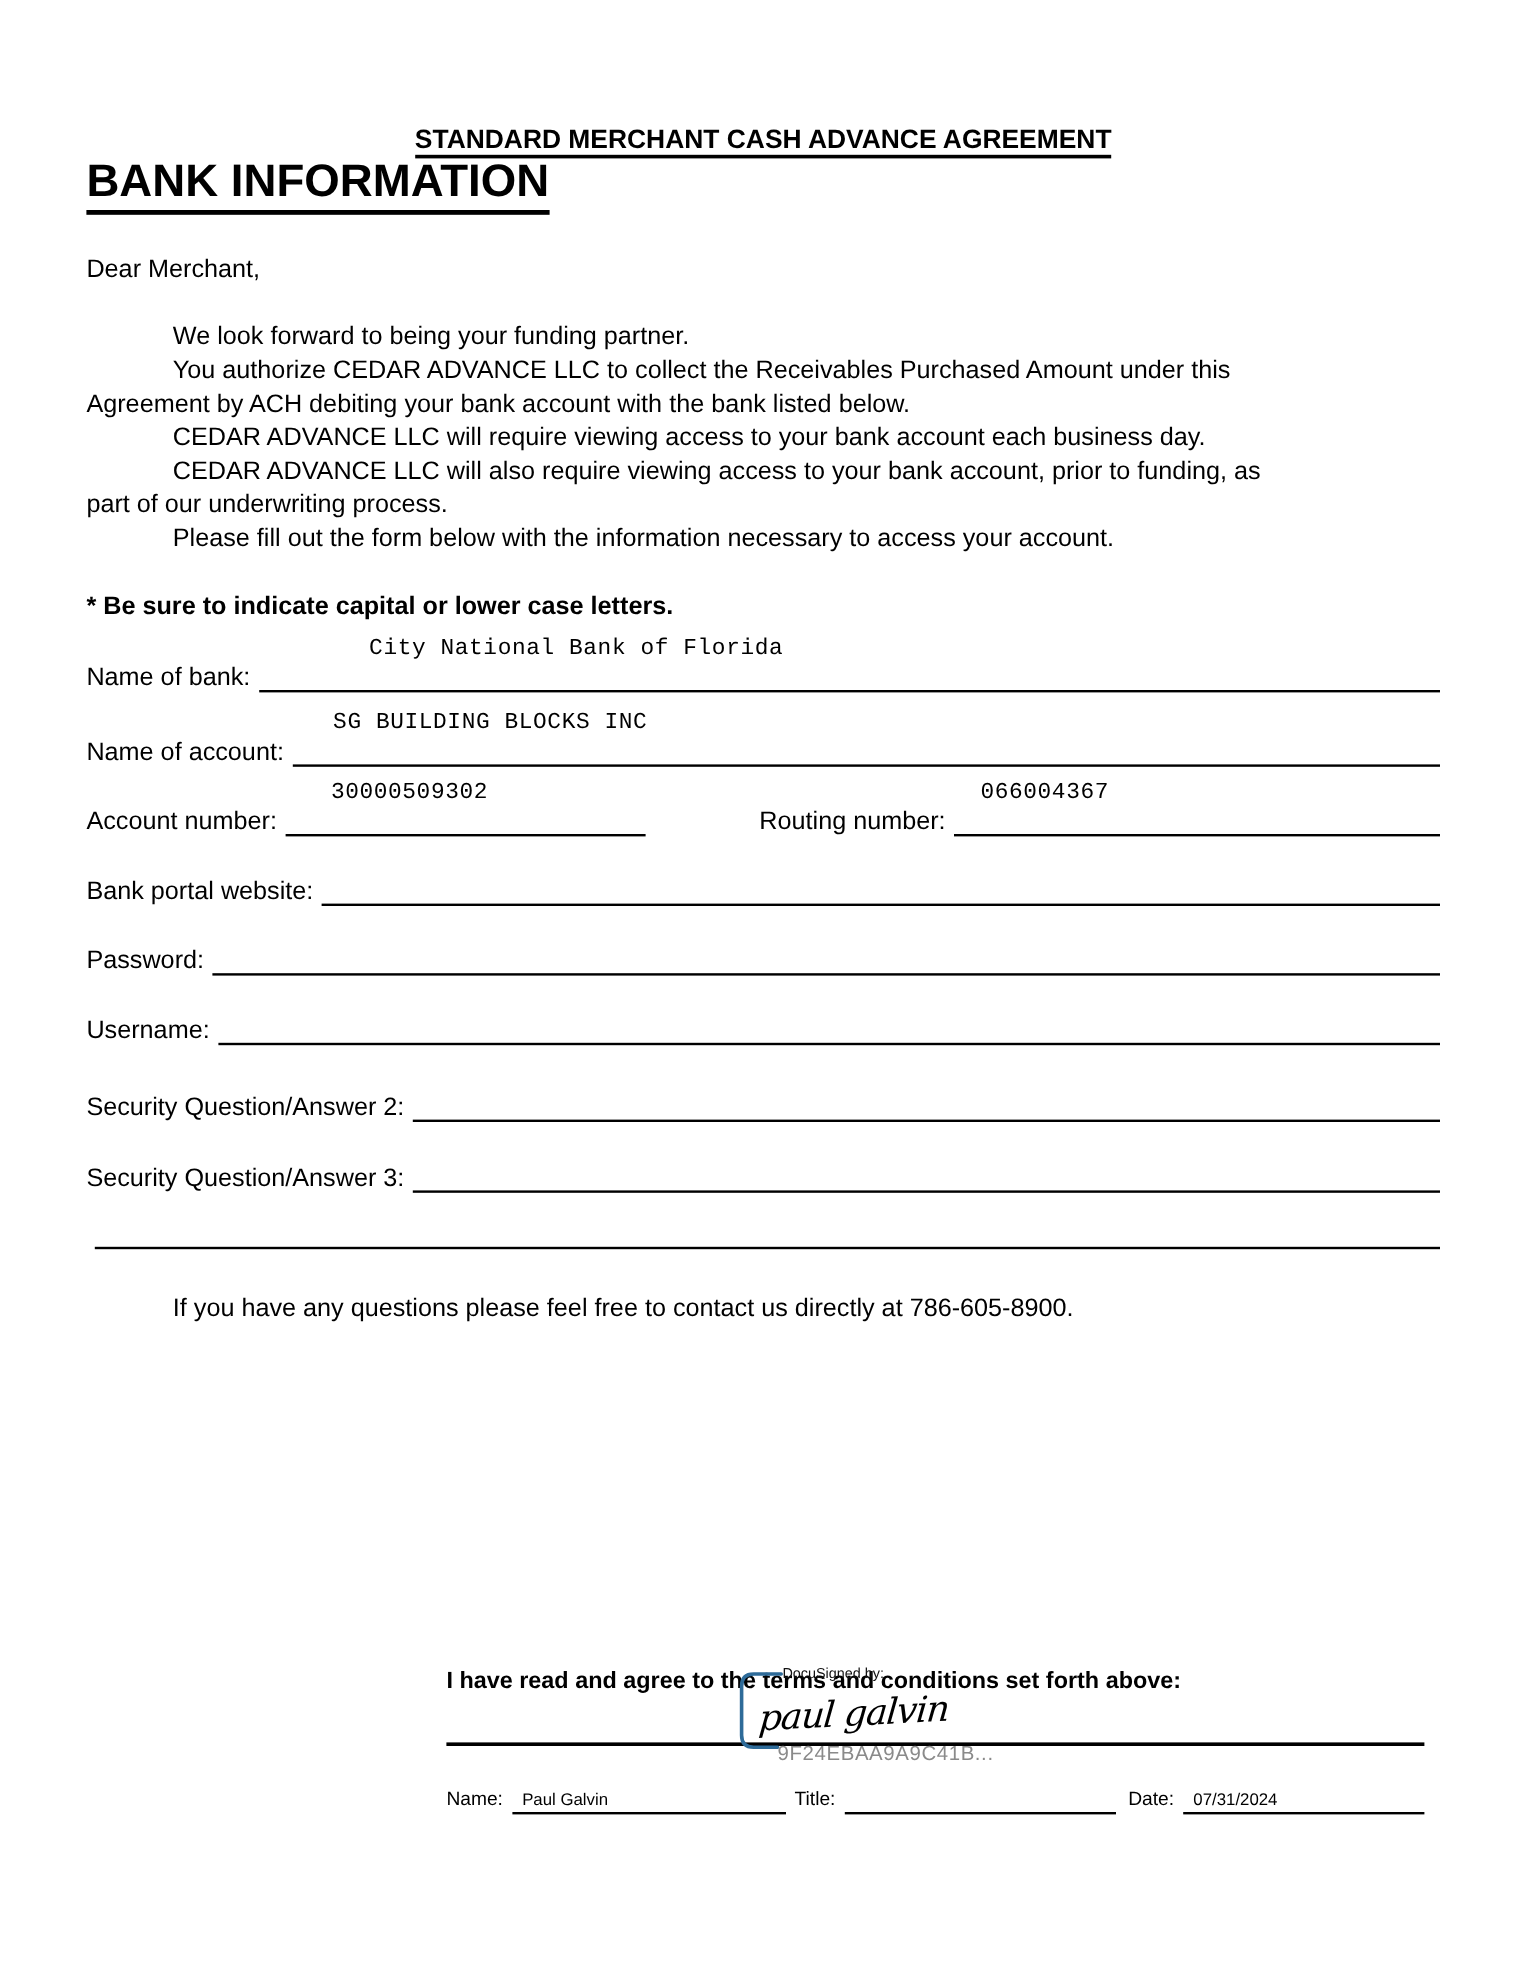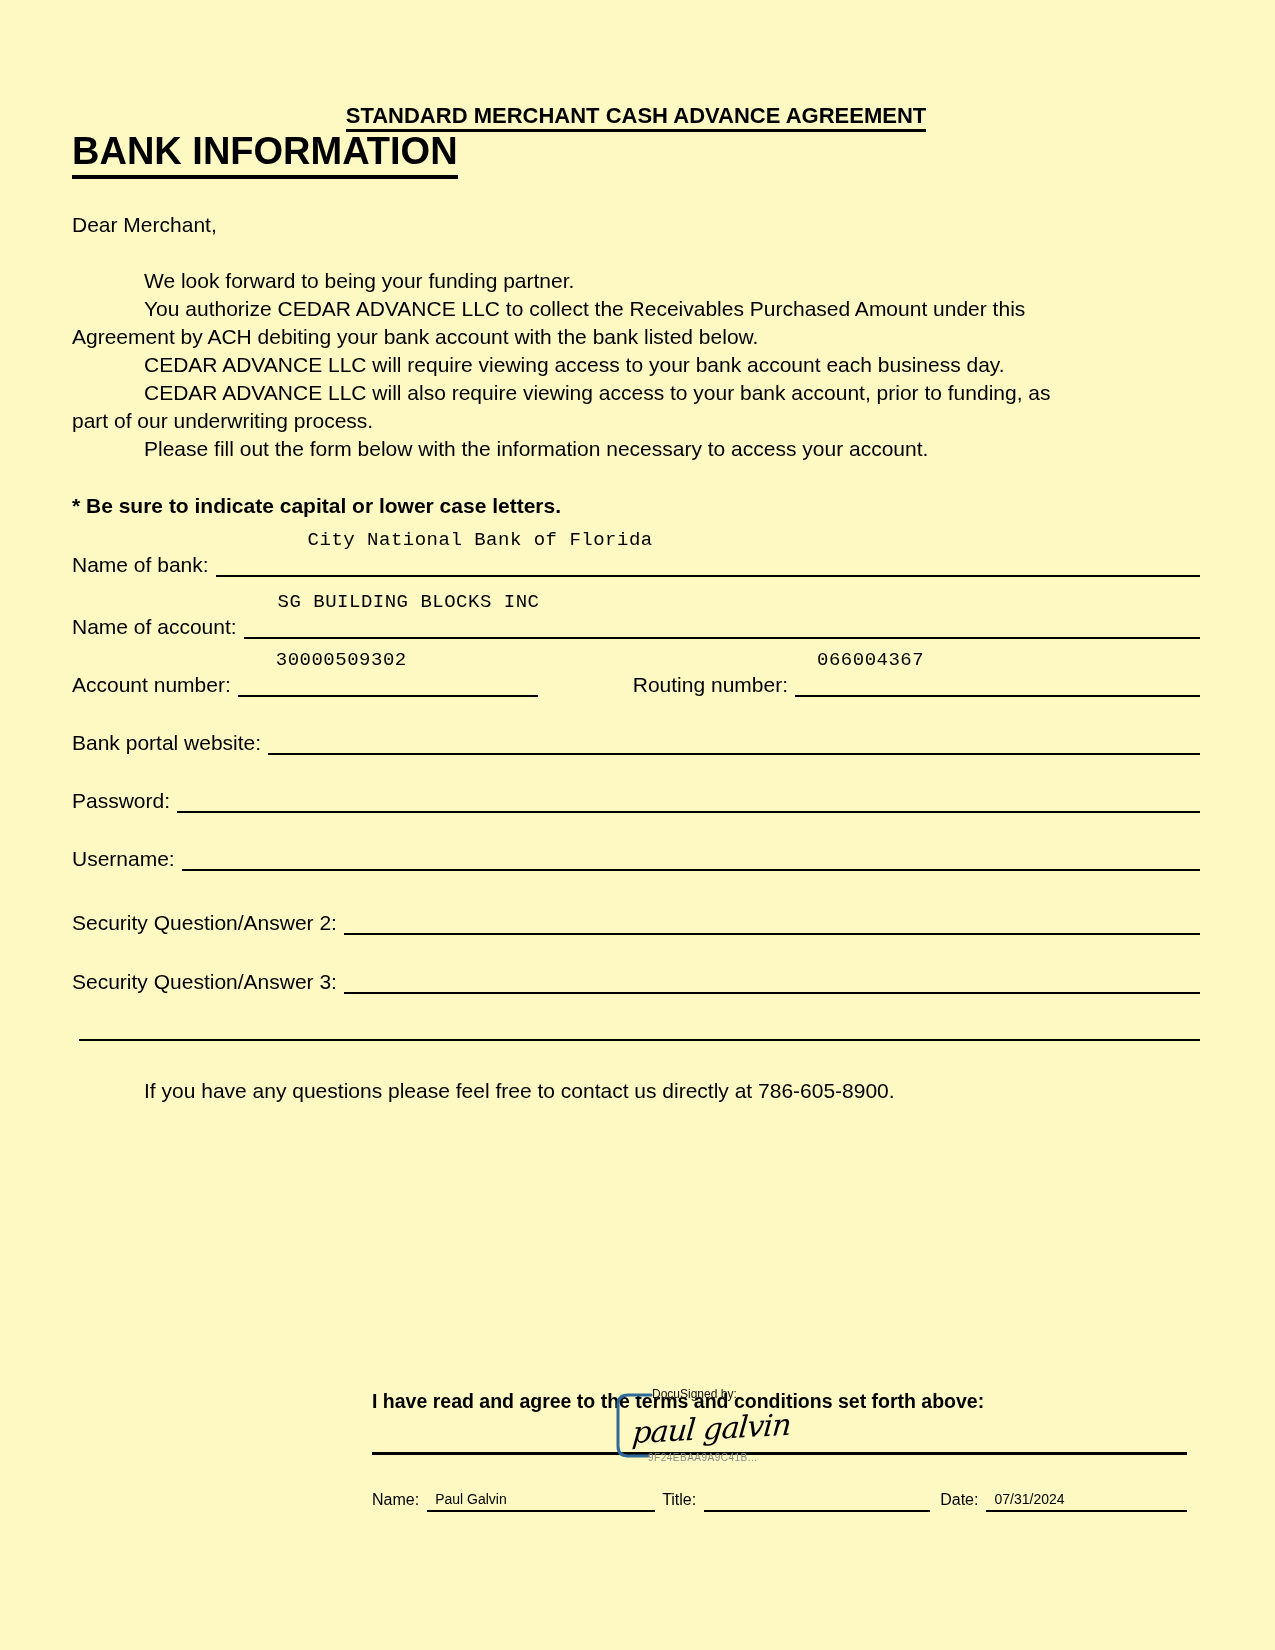--- a/index.html
+++ b/index.html
@@ -1,17 +1,17 @@
 <!DOCTYPE html>
 <html><head>
 <meta charset="utf-8">
 <style>
   html,body{margin:0;padding:0;background:#e8e8e8;}
   .page{
-    width:1275px;height:1650px;background:#fef9c3;margin:0 auto;
+    width:1275px;height:1650px;background:#ffffff;margin:0 auto;
     padding:104px 75px 0 72px;box-sizing:border-box;position:relative;overflow:hidden;
     font-family:"Liberation Sans",sans-serif;color:#000;
   }
   .hdr-wrap{text-align:center;}
   .hdr-small{display:inline-block;font-size:22px;font-weight:bold;line-height:1.05;
     border-bottom:3px solid #000;padding-bottom:2px;}
   .hdr-big-wrap{text-align:left;}
   .hdr-big{display:inline-block;font-size:38px;font-weight:bold;line-height:1.05;
     border-bottom:4px solid #000;padding-bottom:3px;}
   .salutation{margin:34px 0 0 0;font-size:21px;line-height:24px;}
@@ -31,21 +31,21 @@
 
   .sig-section{margin-left:300px;margin-top:284px;width:815px;position:relative;}
   .agree{margin:0;font-size:19.5px;font-weight:bold;line-height:24px;}
   .sig-line{height:39px;border-bottom:3px solid #000;}
   .stamp{position:absolute;left:243px;top:2px;width:340px;height:84px;text-align:right;}
   .bracket{position:absolute;left:0;top:2px;}
   .ds-label{position:absolute;left:37px;top:-4px;font-size:12px;color:#111;white-space:nowrap;}
   .ds-script{position:absolute;left:18px;top:20px;font-family:"DejaVu Serif",serif;
     font-style:italic;font-size:30px;white-space:nowrap;transform:skewX(-8deg) rotate(-3deg);
     letter-spacing:-1px;}
-  .ds-id{position:absolute;left:33px;top:61px;font-size:10px;color:#8a8a8a;
+  .ds-id{position:absolute;left:33px;top:61px;font-size:17px;color:#8a8a8a;
     letter-spacing:.5px;white-space:nowrap;}
 
   .sig-bottom{display:flex;align-items:flex-end;margin-top:29px;}
   .blabel{font-size:16px;line-height:24px;white-space:nowrap;}
   .bline{border-bottom:2px solid #000;height:26px;position:relative;margin-left:8px;}
 </style>
 </head>
 <body>
 
 <div class="page">

